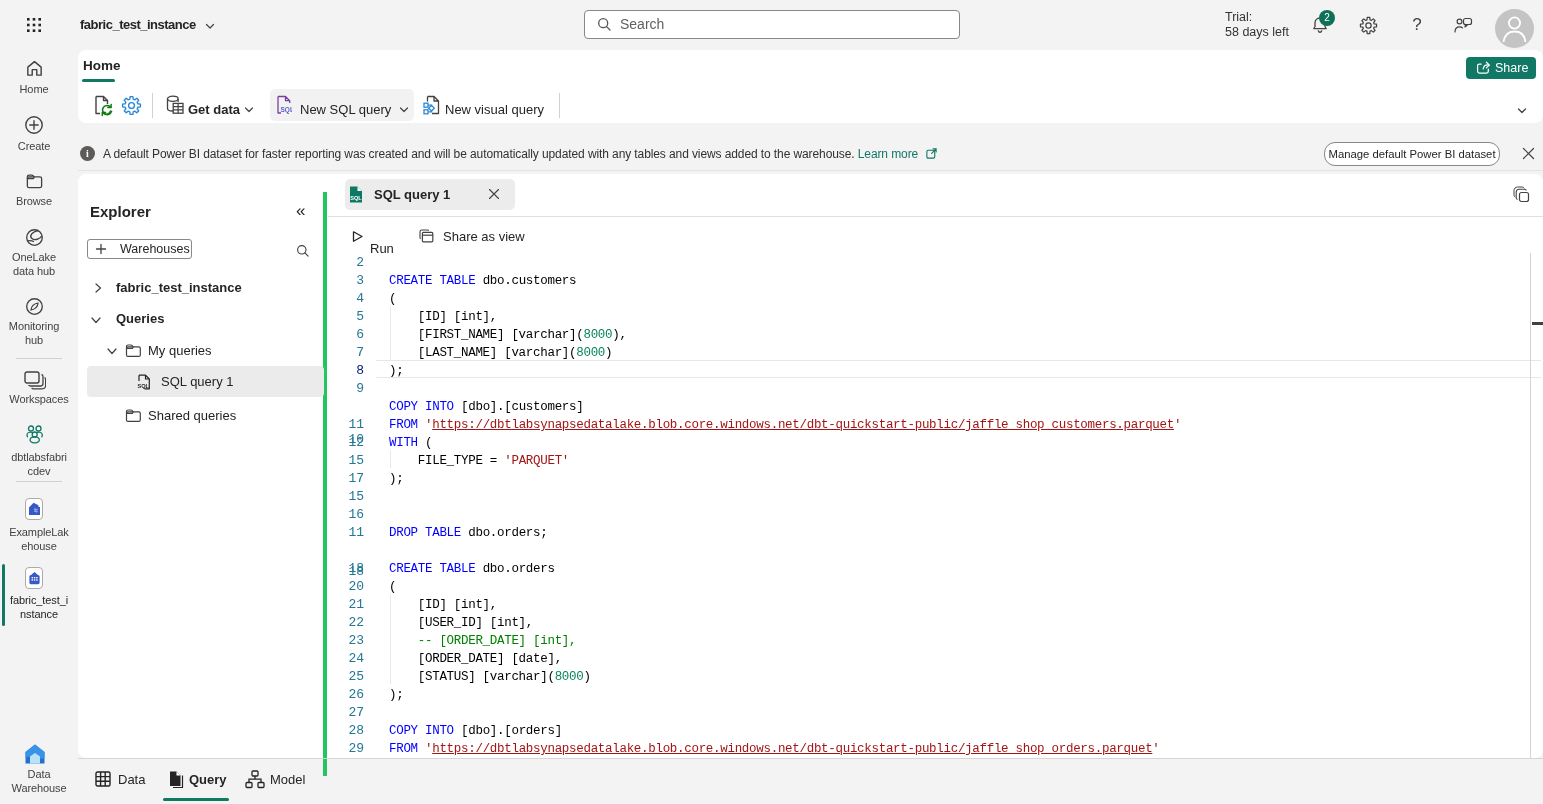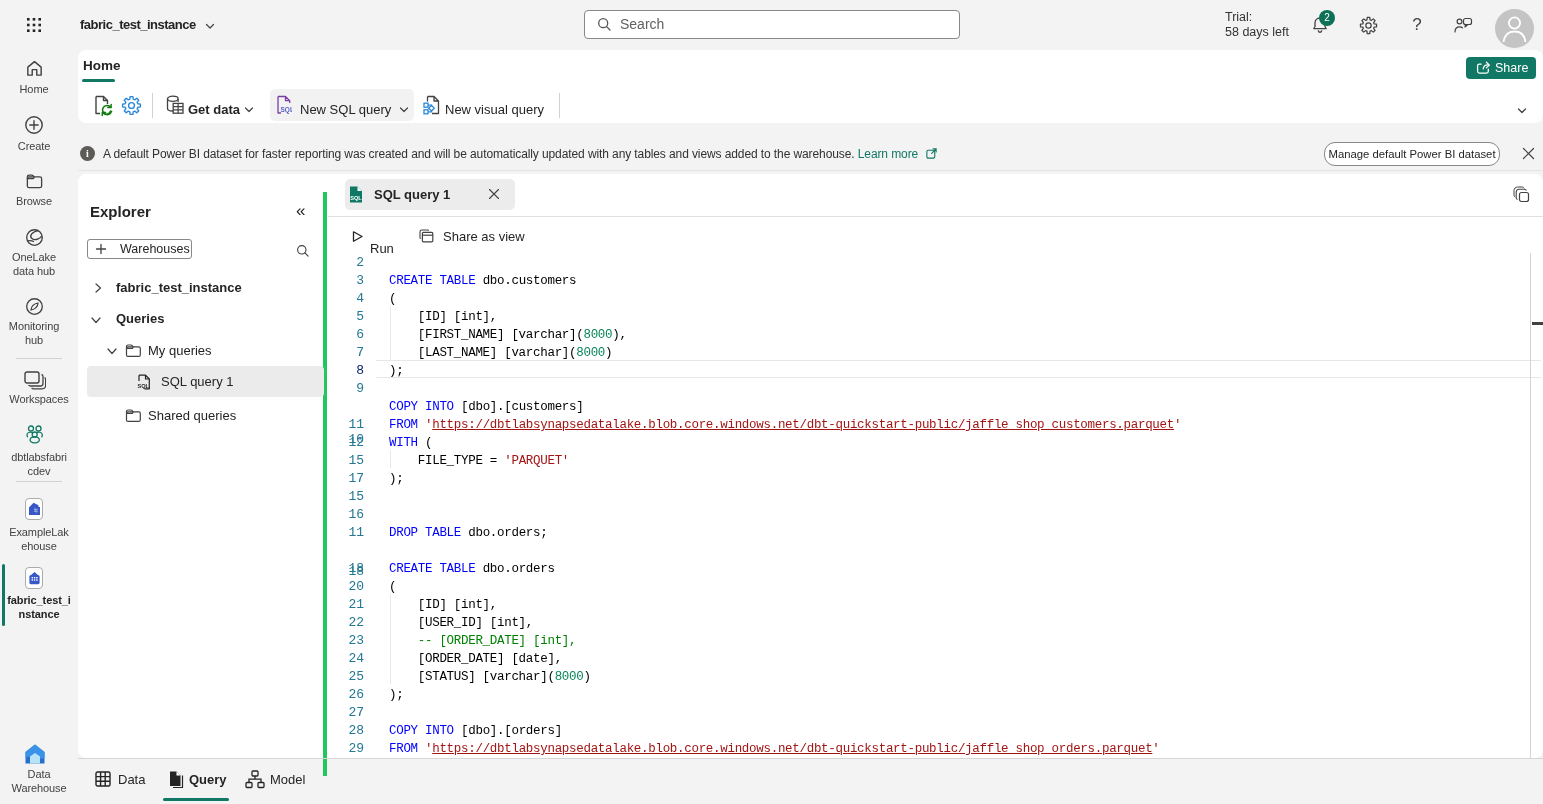--- a/index.html
+++ b/index.html
@@ -136,21 +136,21 @@
     <rect x="1.4" y="4.2" width="10.2" height="9" rx="1.4" fill="#3659c7"></rect>
     <g fill="#fff">
         <rect x="3.6" y="6" width="1.4" height="1.4"></rect>
         <rect x="5.9" y="6" width="1.4" height="1.4"></rect>
         <rect x="8.2" y="6" width="1.4" height="1.4"></rect>
     <rect x="3.6" y="8.3" width="1.4" height="1.4"></rect>
         <rect x="5.9" y="8.3" width="1.4" height="1.4"></rect>
         <rect x="8.2" y="8.3" width="1.4" height="1.4"></rect>
       </g>
   </svg>
-  <div class="abs lbl" style="left:0;top:594px;width:78px;font-weight:700;color:#242424;">fabric_test_i<br>nstance</div>
+  <div class="abs lbl" style="left:0;top:594px;width:78px;font-weight:400;color:#242424;">fabric_test_i<br>nstance</div>
 
   <svg class="abs" style="left:23px;top:742px" width="24" height="24" viewBox="0 0 24 24">
     <path d="M2.5 10 L12 2.5 L21.5 10 L21.5 21.5 L2.5 21.5 Z" fill="#2570cd"></path>
     <path d="M12 2.5 L21.5 10 L21.5 16 C15 18.5 8 13 2.5 15.5 L2.5 10 Z" fill="#3b93e8"></path>
     <path d="M7 14.5 L12 11 L17 14.5 L17 21.5 L7 21.5 Z" fill="#b9e2f9"></path>
   </svg>
   <div class="abs lbl" style="left:0;top:768px;width:78px;">Data<br>Warehouse</div>
 </div>
 
 <div class="abs" id="ribbon" style="left:78px;top:50px;width:1465px;height:73px;background:#fff;border-radius:8px;">

